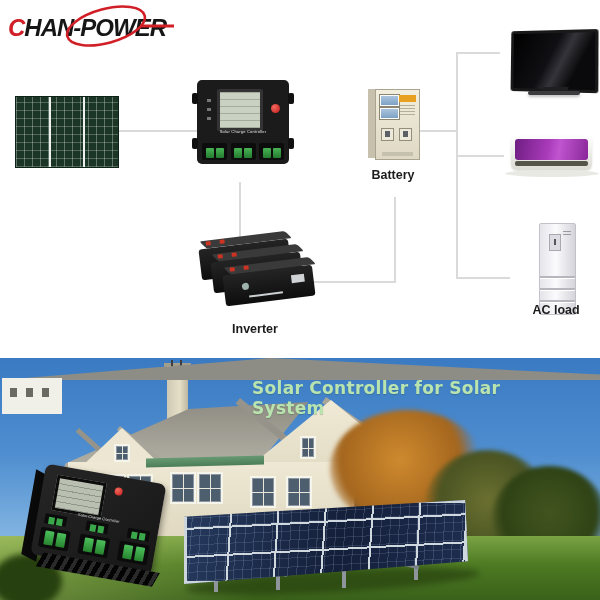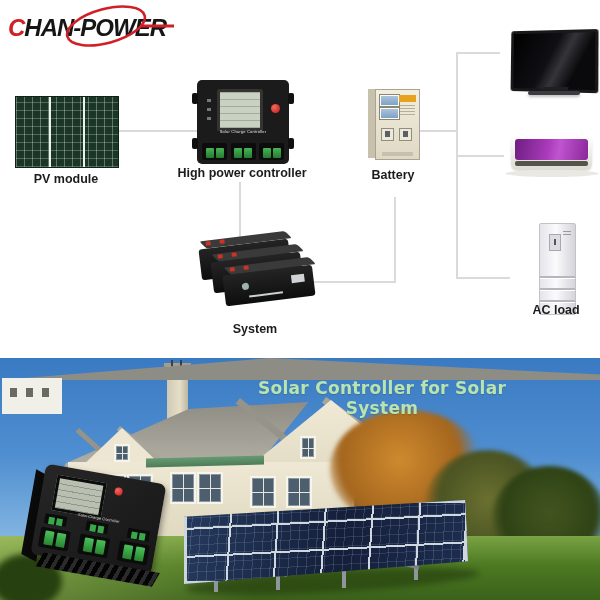--- a/index.html
+++ b/index.html
@@ -165,21 +165,21 @@
   .p-text{position:absolute;left:0;top:42px;width:100%;text-align:center;color:#ddd;font-size:4px;}
   .p-srow{position:absolute;left:8px;top:49px;right:8px;display:flex;justify-content:space-between;}
   .p-srow .s{width:22px;height:10px;background:#0b0b0b;display:flex;gap:2px;justify-content:center;align-items:flex-end;}
   .p-srow .s i{display:block;width:6px;height:7px;background:#3aa84a;}
   .p-trow{position:absolute;left:6px;top:63px;right:6px;display:flex;justify-content:space-between;}
   .p-trow .t{width:30px;height:20px;background:#0b0b0b;border-radius:2px;display:flex;gap:3px;justify-content:center;align-items:center;}
   .p-trow .t i{display:block;width:9px;height:14px;background:linear-gradient(#4cc05c,#27852f);border-radius:1px;}
   .p-fins{position:absolute;left:10px;top:88px;width:118px;height:15px;transform:skewX(-20deg);
      background:repeating-linear-gradient(90deg,#040404 0 5px,#2a2a2a 5px 9px);}
 
-  .caption{position:absolute;left:252px;top:20px;width:260px;text-align:center;
+  .caption{position:absolute;left:252px;top:20px;width:260px;text-align:left;
      font-size:17px;font-weight:bold;color:#b9e4b0;letter-spacing:.3px;
      font-family:"DejaVu Sans",sans-serif;text-shadow:0 1px 1px rgba(30,70,40,.25);}
 </style>
 </head>
 <body>
 
 <div class="stage">
 
   <div class="logo">
     <span class="logo-text">CHAN-POWER</span>
@@ -196,21 +196,20 @@
   <div class="cline" style="left:414px;top:130px;width:44px;height:2px"></div>
   <div class="cline" style="left:456px;top:52px;width:2px;height:227px"></div>
   <div class="cline" style="left:458px;top:52px;width:42px;height:2px"></div>
   <div class="cline" style="left:458px;top:155px;width:46px;height:2px"></div>
   <div class="cline" style="left:458px;top:277px;width:52px;height:2px"></div>
 
   <div class="abs pv">
     <div class="pv-div" style="left:33px"></div>
     <div class="pv-div" style="left:67px"></div>
   </div>
-  <div class="dlabel" style="left:10px;top:172px;width:112px">PV module</div>
 
   <div class="abs ctrl">
     <div class="ear" style="left:-5px;top:13px"></div>
     <div class="ear" style="left:-5px;top:58px"></div>
     <div class="ear" style="right:-5px;top:13px"></div>
     <div class="ear" style="right:-5px;top:58px"></div>
     <div class="ctrl-dots"></div>
     <div class="ctrl-lcd"></div>
     <div class="ctrl-btn"></div>
     <div class="ctrl-text">Solar Charge Controller</div>
@@ -222,21 +221,20 @@
       <span class="term">
           <i></i>
           <i></i>
         </span>
       <span class="term">
           <i></i>
           <i></i>
         </span>
     </div>
   </div>
-  <div class="dlabel" style="left:158px;top:166px;width:168px">High power controller</div>
 
   <div class="abs inv">
     <div class="inv-side"></div>
     <div class="inv-front">
       <div class="meter" style="top:5px"></div>
       <div class="meter" style="top:18px"></div>
       <div class="inv-label"></div>
       <div class="inv-lines"></div>
       <div class="inv-sw" style="left:5px">
           <i></i>
@@ -259,21 +257,21 @@
         <b style="left:22px"></b>
     </div>
     <div class="bat" style="left:26px;top:34px">
       <b style="left:8px"></b>
         <b style="left:22px"></b>
       <span class="logo-dot"></span>
       <span class="tag"></span>
       <span class="line"></span>
     </div>
   </div>
-  <div class="dlabel" style="left:200px;top:322px;width:110px">System</div>
+  <div class="dlabel" style="left:200px;top:322px;width:110px">Inverter</div>
 
   <div class="abs tv">
     <div class="tv-screen"></div>
     <div class="tv-stand"></div>
     <div class="tv-base"></div>
   </div>
 
   <div class="abs ac">
     <div class="ac-face"></div>
     <div class="ac-vent"></div>

